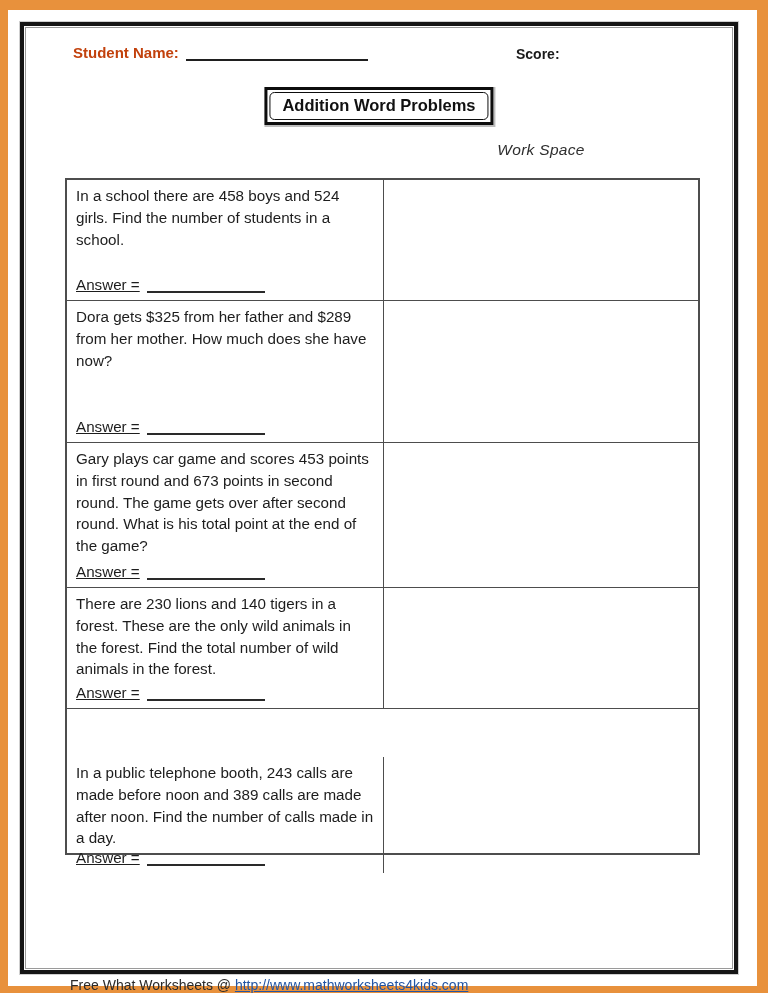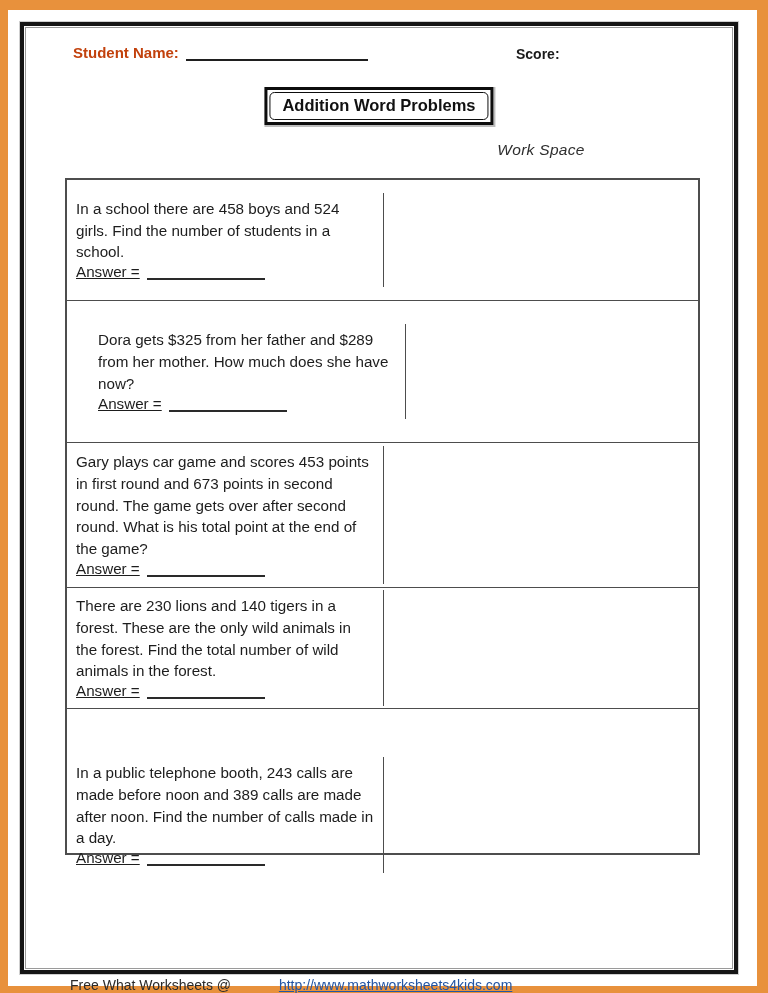--- a/index.html
+++ b/index.html
@@ -97,25 +97,24 @@
     left: 57px; top: 168px;
     width: 635px; height: 677px;
     border: 2px solid #4d4d4d;
     display: flex;
     flex-direction: column;
   }
   .t-row {
     display: flex;
     border-bottom: 1.5px solid #4d4d4d;
     flex: 0 0 auto;
-    align-items: center;
   }
   .t-row:last-child { border-bottom: none; margin-top: 48px; }
   .t-row.h1 { height: 121px; }
-  .t-row.h2 { height: 142px; padding-left: 22px; }
+  .t-row.h2 { height: 142px; }
   .t-row.h3 { height: 145px; }
   .t-row.h4 { height: 121px; }
   .t-row.h5 { height: 144px; flex: 1 1 auto; }
 
   .q-cell {
     width: 317px;
     border-right: 1.5px solid #4d4d4d;
     padding: 5px 9px 7px 9px;
     display: flex;
     flex-direction: column;
@@ -148,21 +147,20 @@
     position: absolute;
     left: 62px; top: 967px;
     font-size: 14px;
     color: #2b2b2b;
     white-space: nowrap;
   }
   .footer a, .footer .link {
     color: #2255A4;
     text-decoration: underline;
     cursor: pointer;
-    margin-left: 44px;
   }
 </style>
 </head>
 <body>
 
 <div class="canvas">
   <div class="page">
 
     <div class="sheet">
       <div class="sheet-inner"></div>

